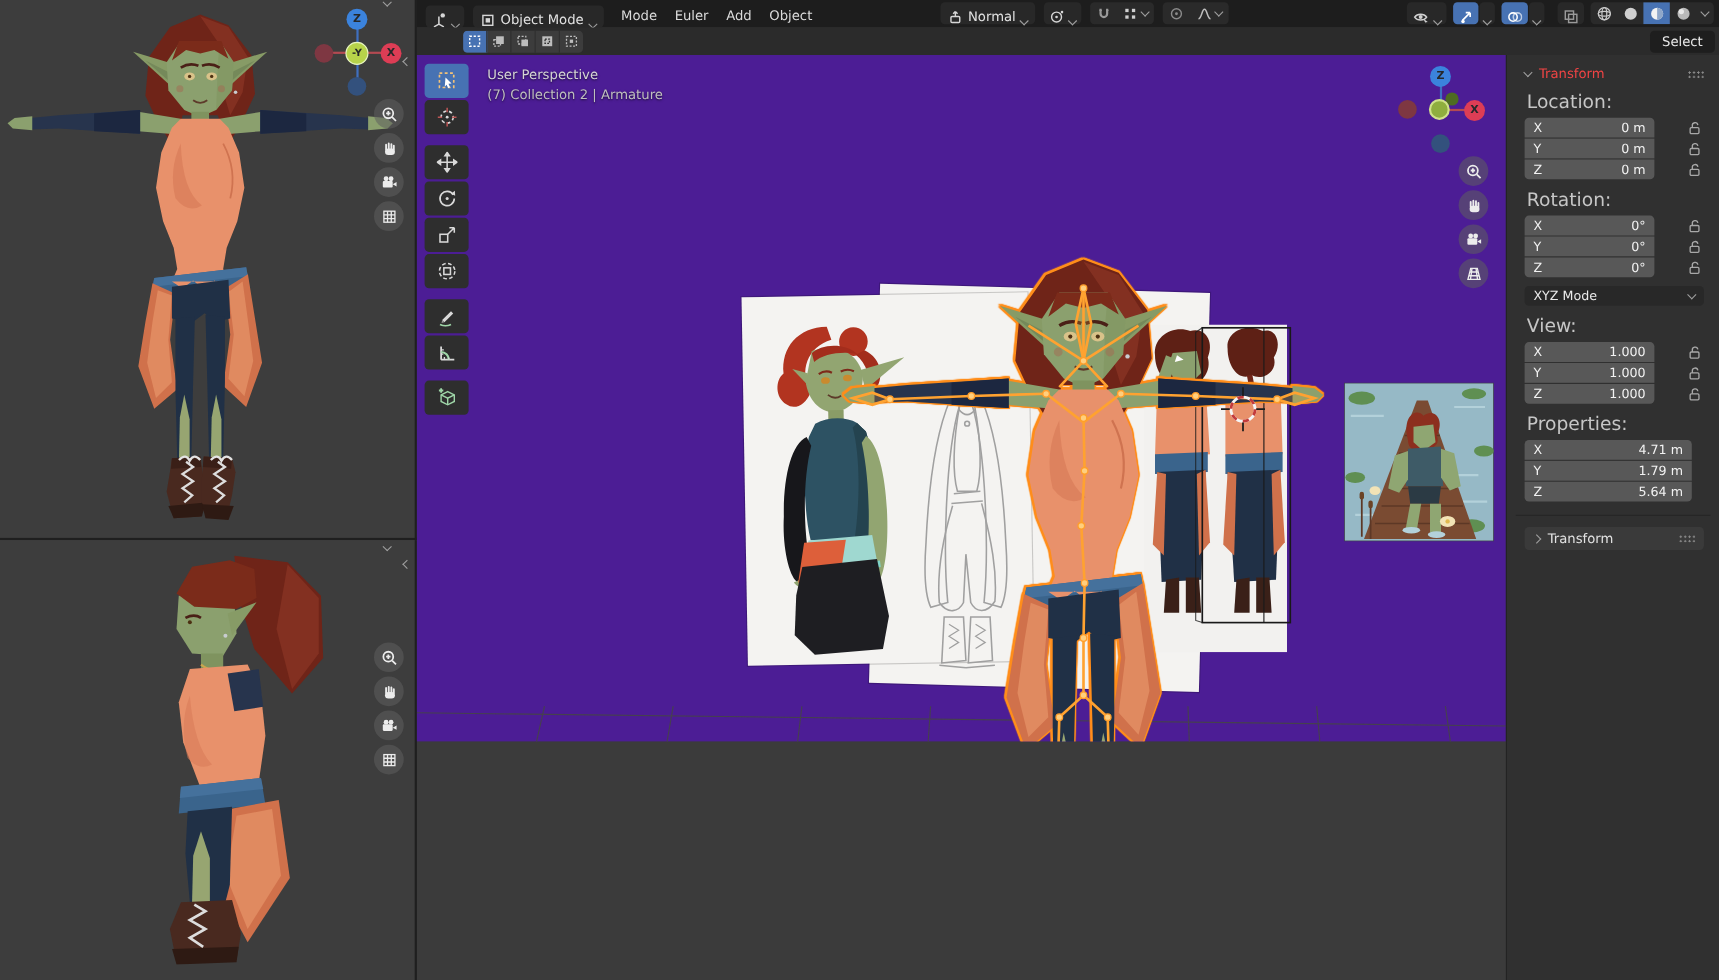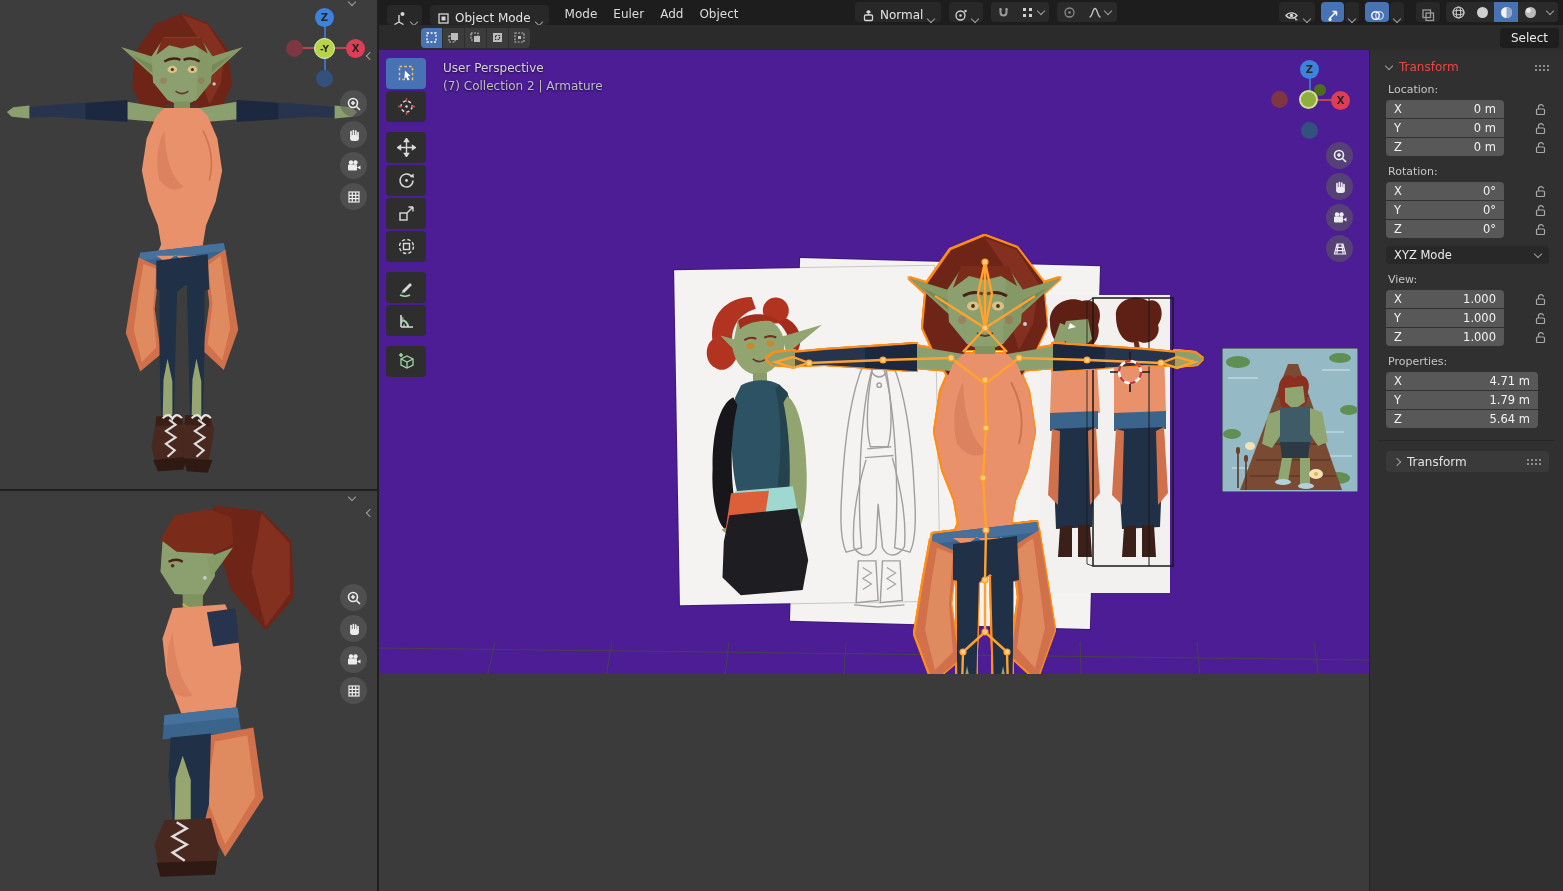--- a/index.html
+++ b/index.html
@@ -43,21 +43,21 @@
   .gz-h{left:12px;right:12px;top:39px;height:2px}
   .gz-v{top:12px;bottom:12px;left:39px;width:2px;background:#3f6fbf}
   .ball{position:absolute;width:19px;height:19px;border-radius:50%;display:flex;align-items:center;justify-content:center;
         font-size:10px;font-weight:bold;color:#26282a}
   .ball.small{width:17px;height:17px}
   
   .navbtn{width:27px;height:27px;border-radius:50%;background:rgba(95,95,95,.55);display:flex;align-items:center;justify-content:center;margin-bottom:4px}
   
   .phead{display:flex;align-items:center;gap:7px;color:#ef4444}
   .dots{width:15px;height:7px;margin-left:auto;background-image:radial-gradient(#8d8d8d 1px,transparent 1.1px);background-size:4px 4px;background-position:0 0}
-  .seclabel{color:#c6c6c6;margin:9px 0 4px 2px;font-size:11px}
+  .seclabel{color:#c6c6c6;margin:9px 0 4px 2px;font-size:17px}
   .grp{display:flex;flex-direction:column;gap:1px}
   .vrow{display:flex;align-items:center}
   .fld{width:118px;height:18px;background:#585858;display:flex;align-items:center;padding:0 8px;box-sizing:border-box;color:#f2f2f2;font-size:11.5px}
   .fld.wide{width:152px}
   .grp .vrow:first-child .fld{border-radius:4px 4px 0 0}
   .grp .vrow:last-child .fld{border-radius:0 0 4px 4px}
   .fld .val{margin-left:auto}
   .lock{margin-left:auto;margin-right:2px;display:flex}
   .dd{height:18px;background:#282828;border-radius:4px;display:flex;align-items:center;padding:0 8px;color:#eaeaea;font-size:11.5px;margin-top:8px}
   .dd .chev{margin-left:auto}

